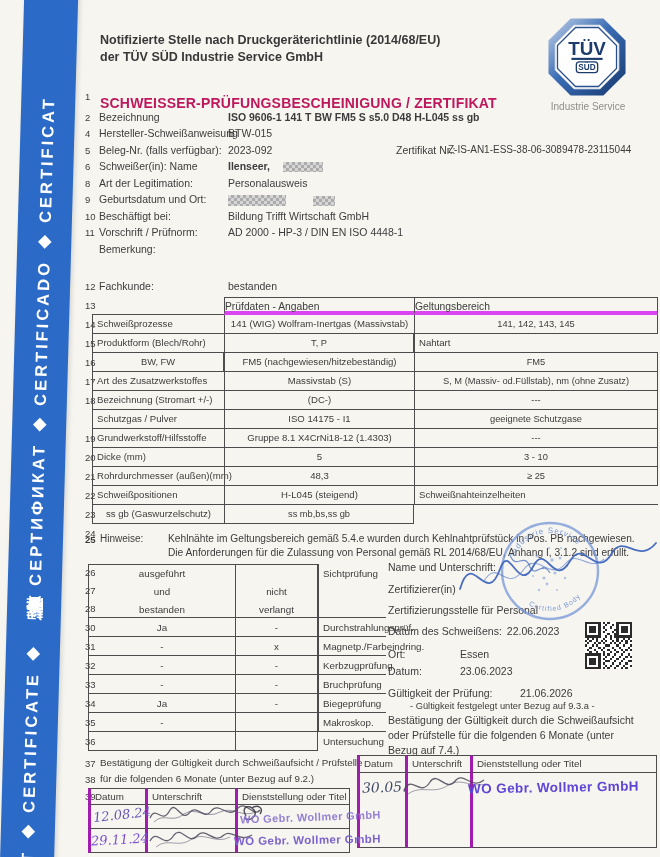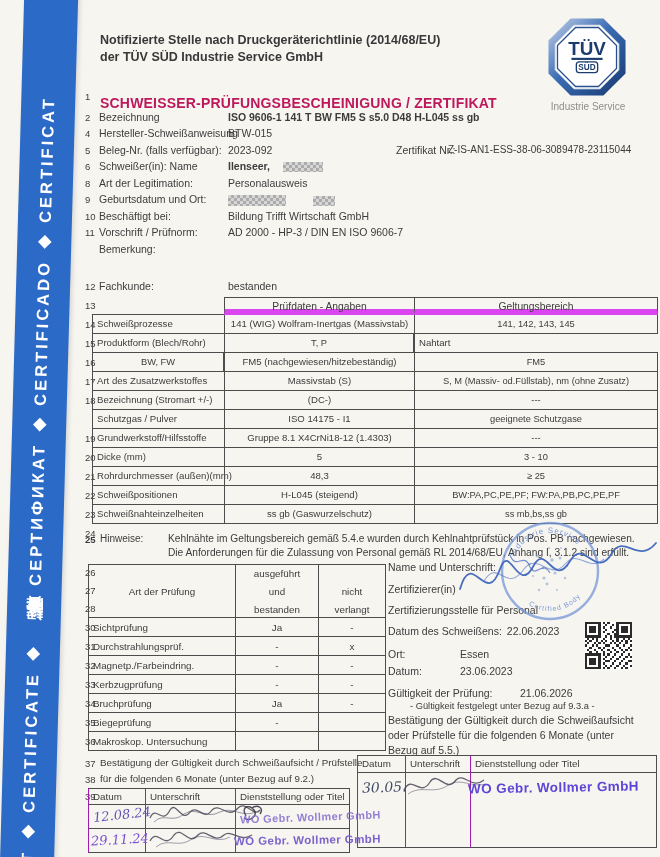--- a/index.html
+++ b/index.html
@@ -43,21 +43,21 @@
   
   .nums-col { position:absolute; left:85px; font-size:9.5px; }
   .nums-col div { height:19px; line-height:19px; }
   .nums-col div.h18 { height:18px; line-height:18px; }
   .mt { position:absolute; left:92px; top:297px; width:566px;
         display:grid; grid-template-columns:132px 190px 244px;
         grid-template-rows:18px repeat(12,19px); font-size:9.6px; }
   .mt > div { line-height:18px; overflow:visible; white-space:nowrap; }
   .mt .he  { border-bottom:1px solid #4c4c4c; }
   .mt .hc  { border-top:1px solid #4c4c4c; border-left:1px solid #4c4c4c;
-             border-bottom:6px solid #d946ef; text-align:center; font-size:10.3px; }
+             border-bottom:4px solid #d946ef; font-size:10.3px; }
   .mt .hc.last { border-right:1px solid #4c4c4c; }
   .mt .c1  { border-left:1px solid #4c4c4c; border-bottom:1px solid #4c4c4c; padding-left:4px; }
   .mt .c2  { border-left:1px solid #4c4c4c; border-bottom:1px solid #4c4c4c; text-align:center; }
   .mt .c3  { border-left:1px solid #4c4c4c; border-right:1px solid #4c4c4c;
              border-bottom:1px solid #4c4c4c; text-align:center; font-size:9.3px; }
   
   .hinweise-num { position:absolute; left:85px; top:534px; font-size:9.5px;font-weight:bold; }
   .hinweise-lb  { position:absolute; left:100px; top:533px; font-size:10px; }
   .hinweise-l1  { position:absolute; left:168px; top:533px; font-size:10.2px; white-space:nowrap; }
   .hinweise-l2  { position:absolute; left:168px; top:547px; font-size:10.2px; white-space:nowrap; }
@@ -76,21 +76,21 @@
   .cert-line { position:absolute; left:388px; font-size:10.5px; white-space:nowrap; }
   .cert-line .v { margin-left:5px; }
   .cert-note { position:absolute; left:410px; font-size:9.3px; }
   .stamp-svg { position:absolute; left:497px; top:518px; }
   .sig-cert  { position:absolute; left:450px; top:515px; }
   .qr { position:absolute; left:585px; top:622px; }
   
   .bot-num { position:absolute; left:85px; font-size:9.5px; }
   .bot-txt { position:absolute; left:100px; font-size:9.8px; white-space:nowrap; }
   .bt { position:absolute; display:grid; font-size:9.8px; }
-  .bt > div { border-left:1px solid #a21caf; border-bottom:1px solid #4c4c4c; padding-left:4px; }
+  .bt > div { border-left:3px solid #a21caf; border-bottom:1px solid #4c4c4c; padding-left:4px; }
   .bt > div.hcell { border-top:1px solid #4c4c4c; line-height:16px; }
   .bt > div.rlast { border-right:1px solid #4c4c4c; }
   .bt-left  { left:88px;  top:788px; grid-template-columns:57px 90px 115px; grid-template-rows:17px 24px 24px; }
   .bt-right { left:357px; top:755px; grid-template-columns:48px 65px 187px; grid-template-rows:18px 75px; }
   .hand { position:absolute; font-family:"DejaVu Serif", serif; font-style:italic; white-space:nowrap; }
   .pstamp { position:absolute; font-weight:bold; white-space:nowrap; letter-spacing:.4px; }
   .scrib { position:absolute; }
 </style>
 </head>
 <body>
@@ -160,21 +160,21 @@
   <span class="redact" style="position:absolute;left:228px;top:3px;width:22px;height:10px"></span>
 </div>
 <div class="irow" style="top:209.5px">
   <span class="rn">10</span>
   <span class="lb">Beschäftigt bei:</span>
   <span class="vl">Bildung Trifft Wirtschaft GmbH</span>
 </div>
 <div class="irow" style="top:226px">
   <span class="rn">11</span>
   <span class="lb">Vorschrift / Prüfnorm:</span>
-  <span class="vl">AD 2000 - HP-3 / DIN EN ISO 9606-7</span>
+  <span class="vl">AD 2000 - HP-3 / DIN EN ISO 4448-1</span>
 </div>
 <div class="irow" style="top:242.5px">
   <span class="rn"></span>
   <span class="lb">Bemerkung:</span>
 </div>
 <div class="irow" style="top:280px">
   <span class="rn">12</span>
   <span class="lb">Fachkunde:</span>
   <span class="vl">bestanden</span>
 </div>
@@ -232,21 +232,20 @@
   <div class="c1">Dicke (mm)</div>
   <div class="c2">5</div>
   <div class="c3">3 - 10</div>
 
   <div class="c1">Rohrdurchmesser (außen)(mm)</div>
   <div class="c2">48,3</div>
   <div class="c3">≥ 25</div>
 
   <div class="c1">Schweißpositionen</div>
   <div class="c2">H-L045 (steigend)</div>
-  <div class="c3">BW:PA,PC,PE,PF;  FW:PA,PB,PC,PE,PF</div>
 
   <div class="c1">Schweißnahteinzelheiten</div>
   <div class="c2">ss gb (Gaswurzelschutz)</div>
   <div class="c3">ss mb,bs,ss gb</div>
 </div>
 
 <div class="hinweise-num">25</div>
 <div class="hinweise-lb">Hinweise:</div>
 <div class="hinweise-l1">Kehlnähte im Geltungsbereich gemäß 5.4.e wurden durch Kehlnahtprüfstück in Pos. PB nachgewiesen.</div>
 <div class="hinweise-l2">Die Anforderungen für die Zulassung von Personal gemäß RL 2014/68/EU, Anhang I, 3.1.2 sind erfüllt.</div>
@@ -258,21 +257,20 @@
   <div>30</div>
   <div>31</div>
   <div>32</div>
   <div>33</div>
   <div>34</div>
   <div>35</div>
   <div>36</div>
 </div>
 
 <div class="tt">
-  <div class="th1">Art der Prüfung</div>
   <div class="th2">
     <div>ausgeführt</div>
     <div>und</div>
     <div>bestanden</div>
   </div>
   <div class="th3">
     <div>nicht</div>
     <div>verlangt</div>
   </div>
 
@@ -316,21 +314,21 @@
 </div>
 <div class="cert-line" style="top:665px">
   <span>Datum:</span><span class="v" style="position:absolute;left:67px">23.06.2023</span>
 </div>
 <div class="cert-line" style="top:687px">
   <span>Gültigkeit der Prüfung:</span><span class="v" style="position:absolute;left:127px">21.06.2026</span>
 </div>
 <div class="cert-note" style="top:701px">- Gültigkeit festgelegt unter Bezug auf 9.3.a -</div>
 <div class="cert-line" style="top:714px">Bestätigung der Gültigkeit durch die Schweißaufsicht</div>
 <div class="cert-line" style="top:729px">oder Prüfstelle für die folgenden 6 Monate (unter</div>
-<div class="cert-line" style="top:744px">Bezug auf 5.5.)</div>
+<div class="cert-line" style="top:744px">Bezug auf 7.4.)</div>
 
 <svg class="stamp-svg" width="106" height="106" viewBox="0 0 106 106">
   <circle cx="53" cy="53" r="48" fill="none" stroke="#7495d8" stroke-width="2.4" opacity="0.75"></circle>
   <defs>
     <path id="arcT" d="M 15,53 A 38,38 0 0 1 91,53"></path>
     <path id="arcB" d="M 13,53 A 40,40 0 0 0 93,53"></path>
   </defs>
   <text font-size="8" fill="#6d8fd4" opacity="0.9" letter-spacing="1">
     <textPath href="#arcT" xlink:href="#arcT" startOffset="12%">Industrie Service</textPath>
   </text>

